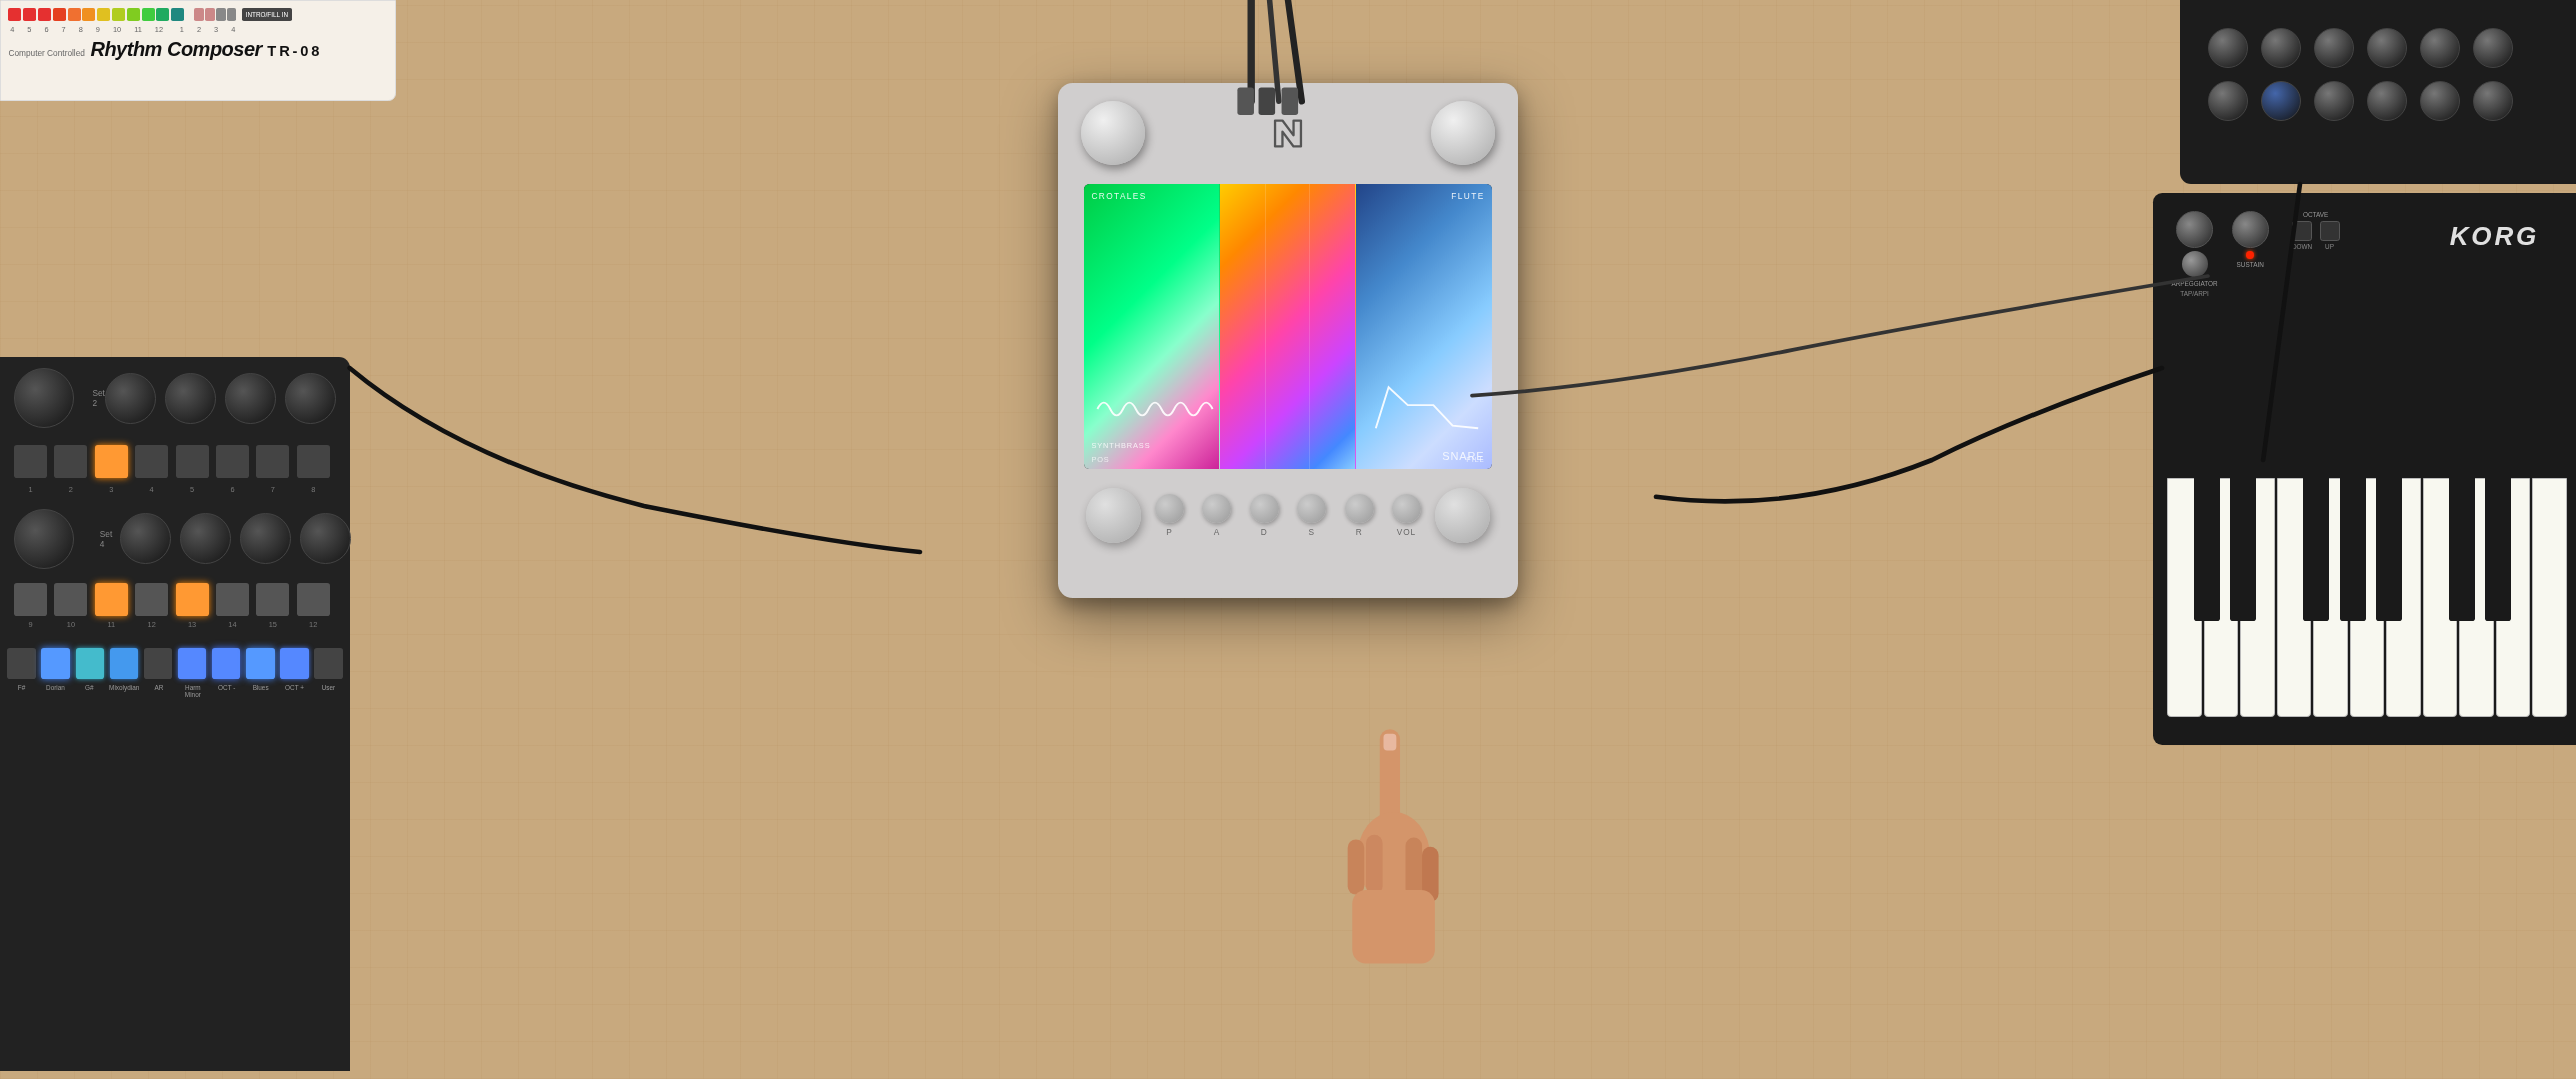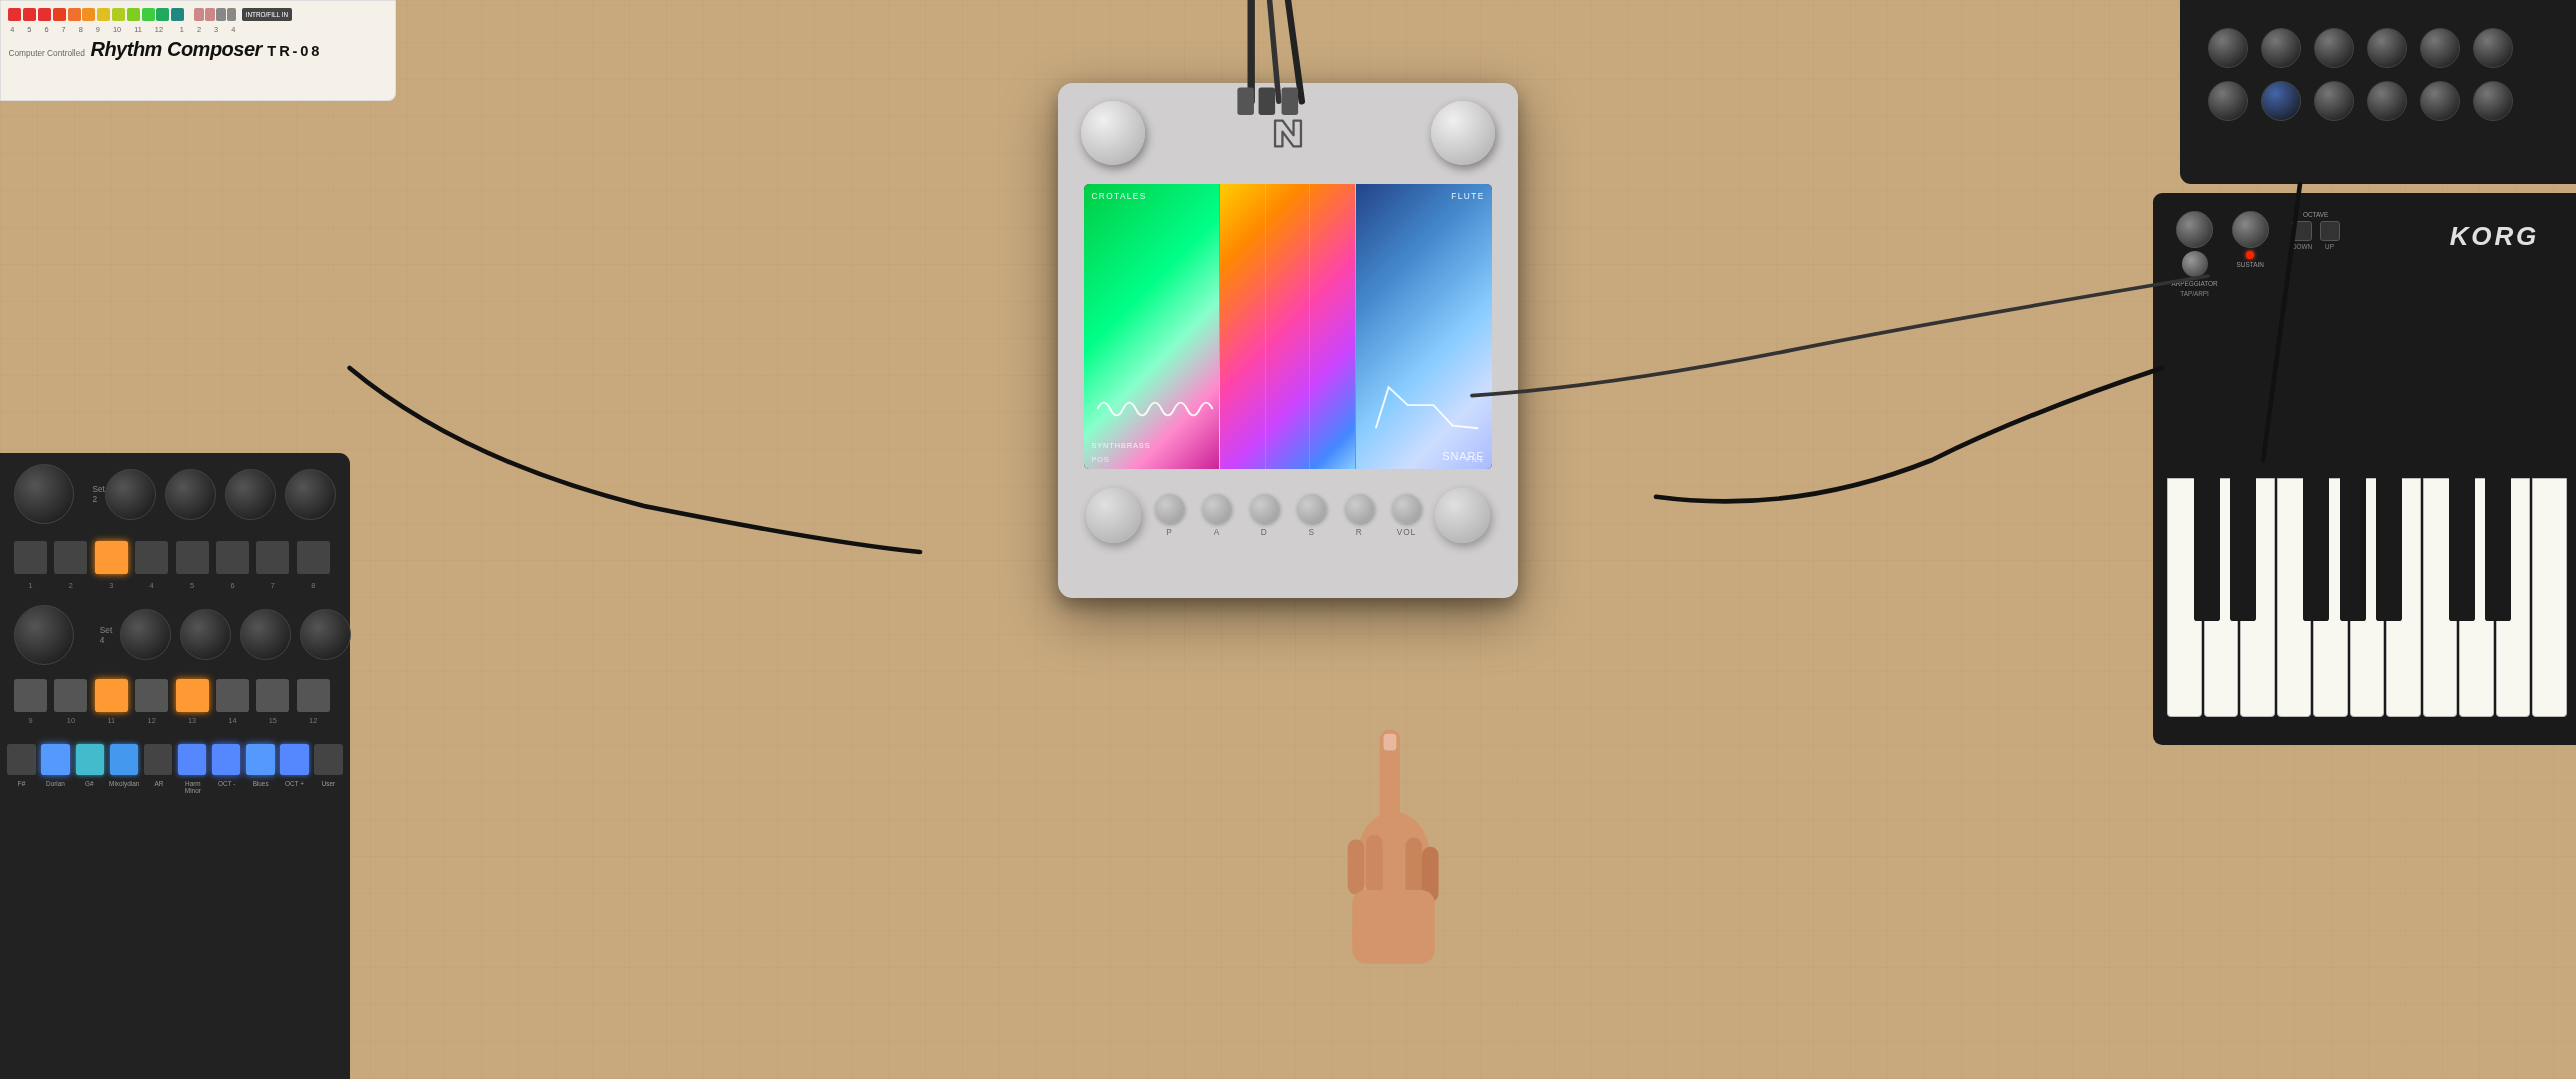--- a/index.html
+++ b/index.html
@@ -88,24 +88,24 @@
       height: 60%;
       background: #1a1a1a;
       border-radius: 0 0 2.8px 2.8px;
       top: 0;
       z-index: 2;
     }
 
     
     .pad-controller {
       position: absolute;
-      bottom: 0;
+      bottom: 8px;
       left: 0;
       width: 350px;
-      height: 626px;
+      height: 714px;
       background: #222;
       border-top-right-radius: 11px;
     }
 
     .knob-round {
       width: 51px;
       height: 51px;
       border-radius: 50%;
       background: radial-gradient(circle at 35% 35%, #555, #111);
       border: 1.8px solid #444;

